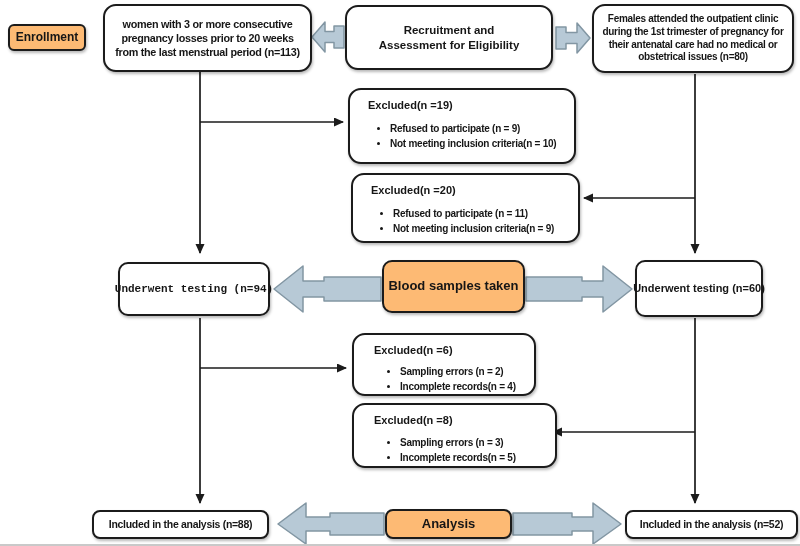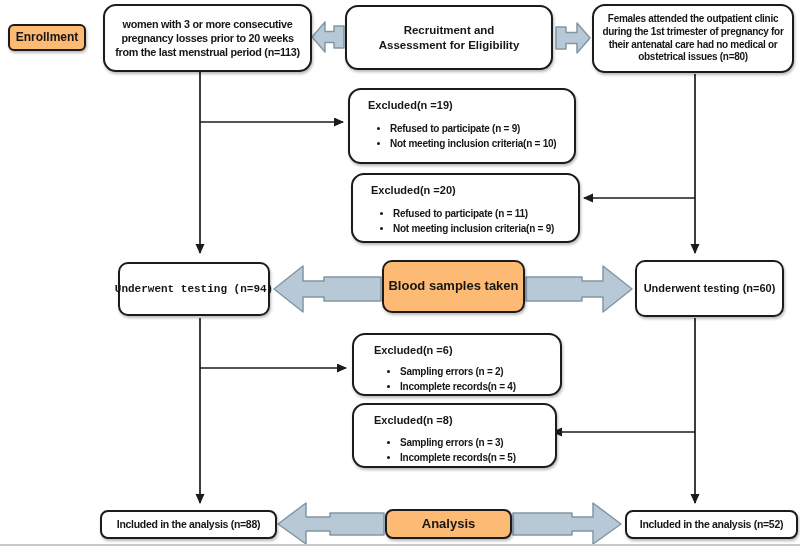--- a/index.html
+++ b/index.html
@@ -80,37 +80,37 @@
     <ul>
       <li>Refused to participate (n = 11)</li>
       <li>Not meeting inclusion criteria(n = 9)</li>
     </ul>
   </div>
 
   <div class="box nowrap" style="left:118px;top:262px;width:152px;height:54px;border-radius:10px;font-size:11px;font-family:Liberation Mono, monospace;">Underwent testing (n=94)</div>
 
   <div class="box blue nowrap" style="left:382px;top:260px;width:143px;height:53px;border-radius:10px;font-size:13px;border-width:2.5px;">Blood samples taken</div>
 
-  <div class="box nowrap" style="left:635px;top:260px;width:149px;height:57px;border-radius:10px;font-size:11px;">Underwent testing (n=60)</div>
+  <div class="box nowrap" style="left:635px;top:260px;width:128px;height:57px;border-radius:10px;font-size:11px;">Underwent testing (n=60)</div>
 
-  <div class="box excl" style="left:352px;top:333px;width:210px;height:63px;padding-left:20px;">
+  <div class="box excl" style="left:352px;top:333px;width:184px;height:63px;padding-left:20px;">
     <span class="excl-title">Excluded(n =6)</span>
     <ul style="margin-top:7px;padding-left:26px;">
       <li>Sampling errors (n = 2)</li>
       <li>Incomplete records(n = 4)</li>
     </ul>
   </div>
 
   <div class="box excl" style="left:352px;top:403px;width:205px;height:65px;padding-left:20px;">
     <span class="excl-title">Excluded(n =8)</span>
     <ul style="margin-top:8px;padding-left:26px;">
       <li>Sampling errors (n = 3)</li>
       <li>Incomplete records(n = 5)</li>
     </ul>
   </div>
 
-  <div class="box nowrap" style="left:100px;top:510px;width:177px;height:29px;border-radius:8px;font-size:10.5px;letter-spacing:-0.3px;border-width:2.5px;">Included in the analysis (n=88)</div>
+  <div class="box nowrap" style="left:92px;top:510px;width:177px;height:29px;border-radius:8px;font-size:10.5px;letter-spacing:-0.3px;border-width:2.5px;">Included in the analysis (n=88)</div>
 
   <div class="box blue nowrap" style="left:385px;top:509px;width:127px;height:30px;border-radius:8px;font-size:13px;">Analysis</div>
 
   <div class="box nowrap" style="left:625px;top:510px;width:173px;height:29px;border-radius:8px;font-size:10.5px;letter-spacing:-0.3px;border-width:2.5px;">Included in the analysis (n=52)</div>
 
 </div>
 
 </body></html>

